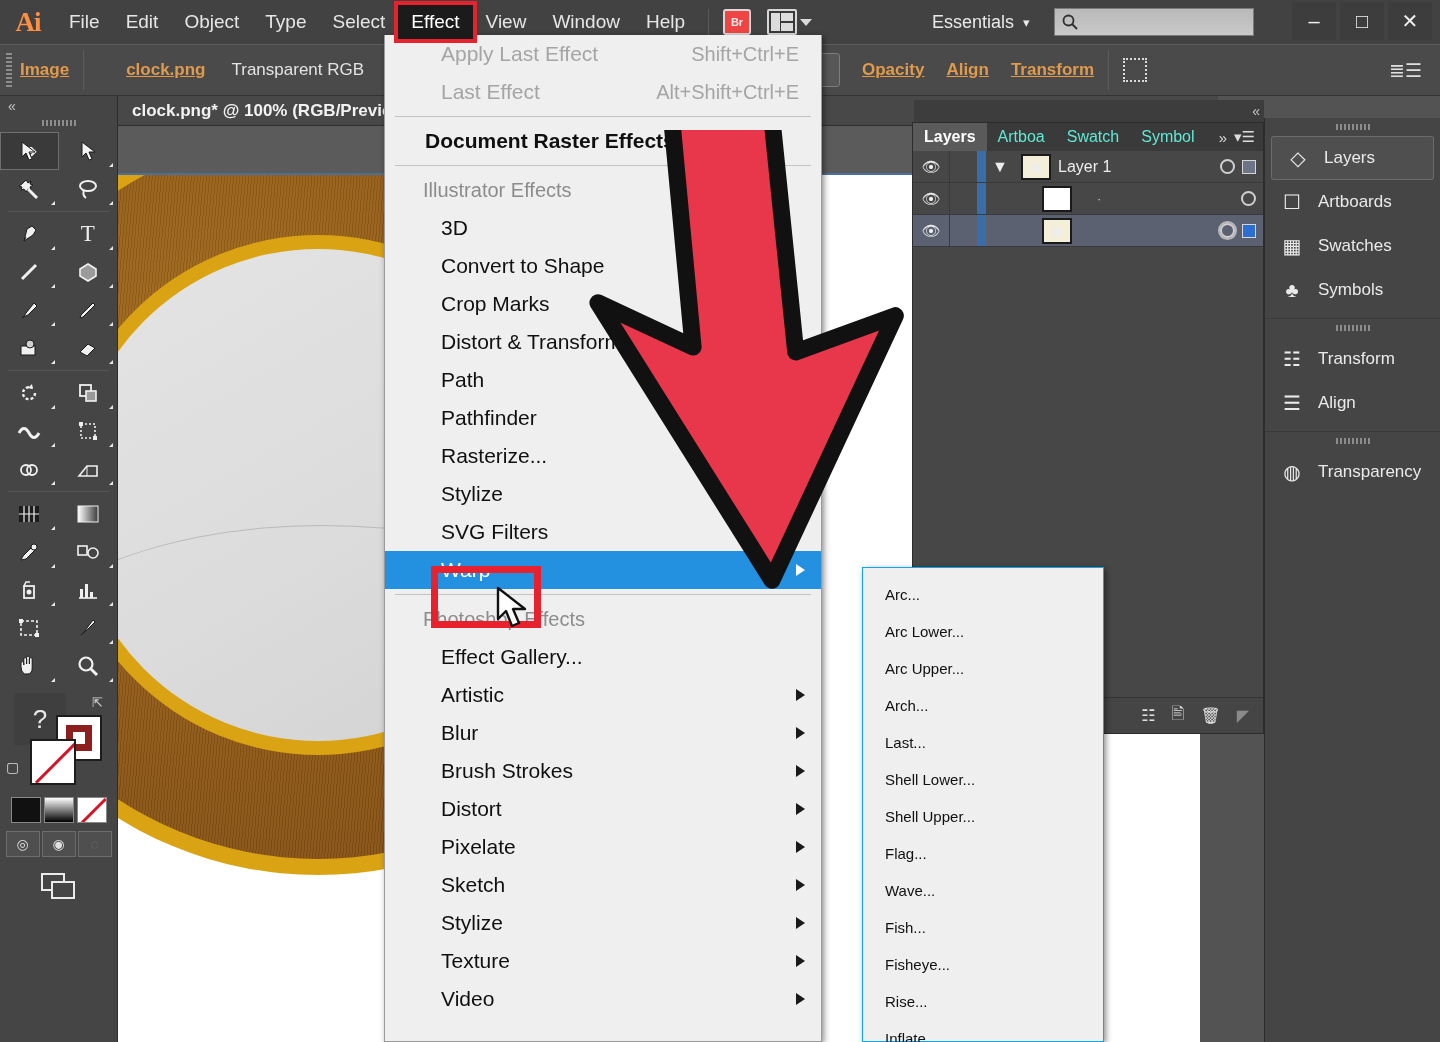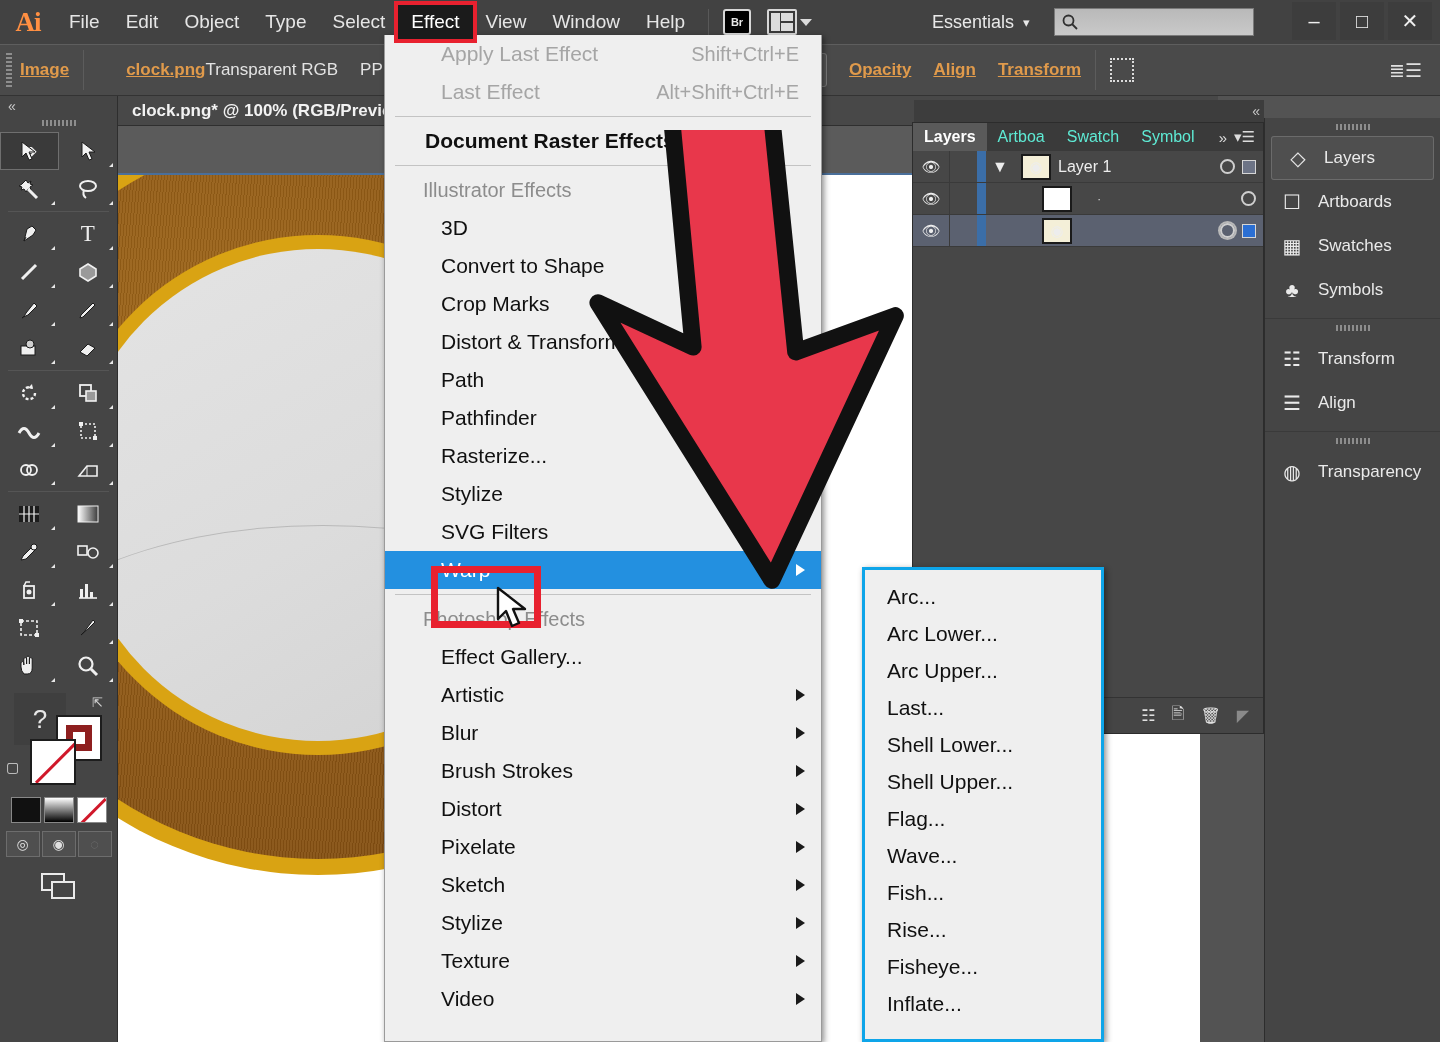--- a/index.html
+++ b/index.html
@@ -27,21 +27,21 @@
     white-space: nowrap;
   }
   .menu-item.active {
     background: #1b1b1b; color: #ffffff;
     outline: 4px solid #e8212f; position: relative; z-index: 60;
     padding: 6px 13px;
   }
   .tb-sep { width: 1px; height: 26px; background: #595959; margin: 0 10px; }
   .tb-btn {
     width: 28px; height: 26px; border: 2px solid #d8d8d8; border-radius: 3px;
-    background: #000000; color: #e8e8e8; font-size: 11px; font-weight: bold;
+    background: #ef4444; color: #e8e8e8; font-size: 11px; font-weight: bold;
     display: flex; align-items: center; justify-content: center; margin-left: 4px;
   }
   .tb-btn2 {
     width: 30px; height: 26px; border: 2px solid #d8d8d8; border-radius: 2px;
     background: #3a3a3a; display: flex; margin-left: 16px; position: relative;
   }
   .tb-btn2 .c1 { width: 9px; background: #dcdcdc; margin: 2px 1px 2px 2px; }
   .tb-btn2 .c2 { flex: 1; display: flex; flex-direction: column; margin: 2px 2px 2px 0; gap: 2px; }
   .tb-btn2 .c2 span { flex: 1; background: #dcdcdc; }
   .caret-d {
@@ -208,23 +208,23 @@
   .mrow.hl .arw { border-left-color: #ffffff; }
   .warpbox {
     position: absolute; left: 431px; top: 566px; width: 110px; height: 62px;
     border: 7px solid #e8212f; z-index: 55; pointer-events: none;
   }
   .cursor-arrow { position: absolute; left: 496px; top: 586px; z-index: 58; }
 
   
   .warpmenu {
     position: absolute; left: 862px; top: 567px; width: 242px; height: 475px;
-    background: #efefef; border: 3px solid #0ea5e9;
+    background: #efefef; border: 1px solid #0ea5e9;
     box-shadow: 2px 2px 6px rgba(0,0,0,.45); z-index: 45;
-    font-size: 21px; color: #101010; padding-top: 8px;
+    font-size: 15px; color: #101010; padding-top: 8px;
   }
   .wrow { height: 37px; display: flex; align-items: center; padding-left: 22px; white-space: nowrap; }
 
   
   .dockcollapse {
     position: absolute; right: 176px; top: 100px; width: 350px; height: 22px;
     background: #3d3d3d; display: flex; align-items: center; justify-content: flex-end;
     padding-right: 6px; z-index: 20;
   }
   .layerspanel {
@@ -318,21 +318,21 @@
       <div class="wc">□</div>
       <div class="wc">✕</div>
     </div>
   </div>
 
   <div class="controlbar">
     <div class="grip"></div>
     <div class="cb-link">Image</div>
     <div class="cb-vsep"></div>
     <div class="cb-link" style="margin-left:28px;">clock.png</div>
-    <div style="">Transparent RGB</div>
+    <div style="margin-left:26px;">Transparent RGB</div>
     <div style="margin-left:22px;">PPI</div>
     <div style="margin-left:auto;"></div>
     <div class="cb-swatch"></div>
     <div style="margin:0 10px;color:#dcdcdc;font-size:14px;">▼</div>
     <div class="cb-mask">Mask</div>
     <div class="cb-link" style="margin-left:22px;">Opacity</div>
     <div class="cb-link" style="margin-left:22px;">Align</div>
     <div class="cb-link" style="margin-left:22px;">Transform</div>
     <div class="cb-vsep"></div>
     <div class="cb-icon-frame"></div>
@@ -779,28 +779,29 @@
     <div class="mrow">
         <span>Video</span>
         <i class="arw"></i>
       </div>
   </div>
 
   <div class="warpmenu">
     <div class="wrow">Arc...</div>
     <div class="wrow">Arc Lower...</div>
     <div class="wrow">Arc Upper...</div>
+    <div class="wrow">Arch...</div>
     <div class="wrow">Last...</div>
     <div class="wrow">Shell Lower...</div>
     <div class="wrow">Shell Upper...</div>
     <div class="wrow">Flag...</div>
     <div class="wrow">Wave...</div>
     <div class="wrow">Fish...</div>
+    <div class="wrow">Fisheye...</div>
     <div class="wrow">Rise...</div>
-    <div class="wrow">Fisheye...</div>
     <div class="wrow">Inflate...</div>
   </div>
 
   <div class="bigarrow">
     <svg width="790" height="480" viewBox="0 0 790 480">
       <path d="M470 8 L470 300 L545 225 L690 468 L780 425 L640 186 L745 186 Z" transform="rotate(205 470 240)" fill="#e8374b" stroke="#111111" stroke-width="17" stroke-linejoin="round"></path>
     </svg>
   </div>
 
   <div class="warpbox"></div>

